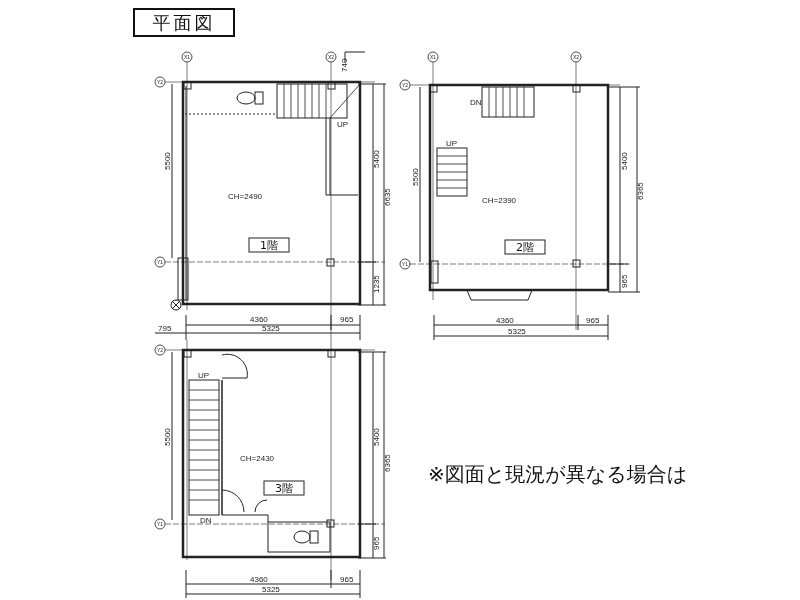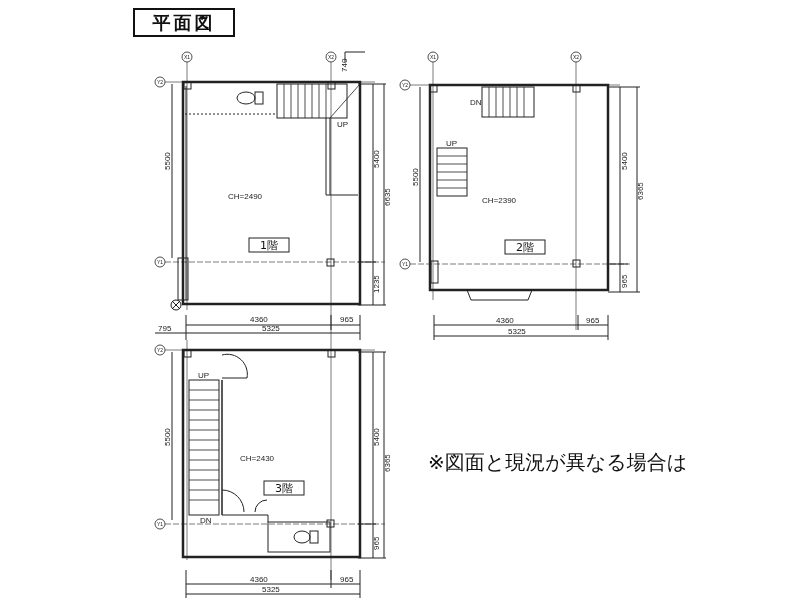--- a/index.html
+++ b/index.html
@@ -1,21 +1,21 @@
 <!DOCTYPE html>
 <html><head>
 <meta charset="utf-8">
 <style>
   html,body{margin:0;padding:0;background:#fff;}
   body{width:800px;height:600px;position:relative;overflow:hidden;font-family:"DejaVu Sans",sans-serif;color:#111;}
-  .title-box{position:absolute;left:133px;top:8px;width:102px;height:29px;border:2px solid #111;box-sizing:border-box;display:flex;align-items:center;justify-content:center;font-family:"DejaVu Serif",serif;font-weight:bold;font-size:18px;letter-spacing:3px;}
+  .title-box{position:absolute;left:133px;top:8px;width:102px;height:29px;border:2px solid #111;box-sizing:border-box;display:flex;align-items:center;justify-content:center;font-family:"DejaVu Serif",serif;font-weight:normal;font-size:18px;letter-spacing:3px;}
   svg{position:absolute;left:0;top:0;}
   .note{position:absolute;left:428px;top:448px;font-family:"DejaVu Sans",sans-serif;font-size:20px;line-height:29px;color:#111;}
   .note .l2{padding-left:18px;display:block;}
-  .note .l1{display:block;}
+  .note .l1{display:block;margin-top:12px;}
   .dim{font-family:"Liberation Sans",sans-serif;font-size:8px;fill:#222;}
   .lbl{font-family:"Liberation Sans",sans-serif;font-size:8px;fill:#222;}
   .fl{font-family:"DejaVu Sans",sans-serif;font-size:11px;fill:#111;}
 </style>
 </head>
 <body>
 
 <div class="title-box">平面図</div>
 
 <svg width="800" height="600" viewBox="0 0 800 600">

